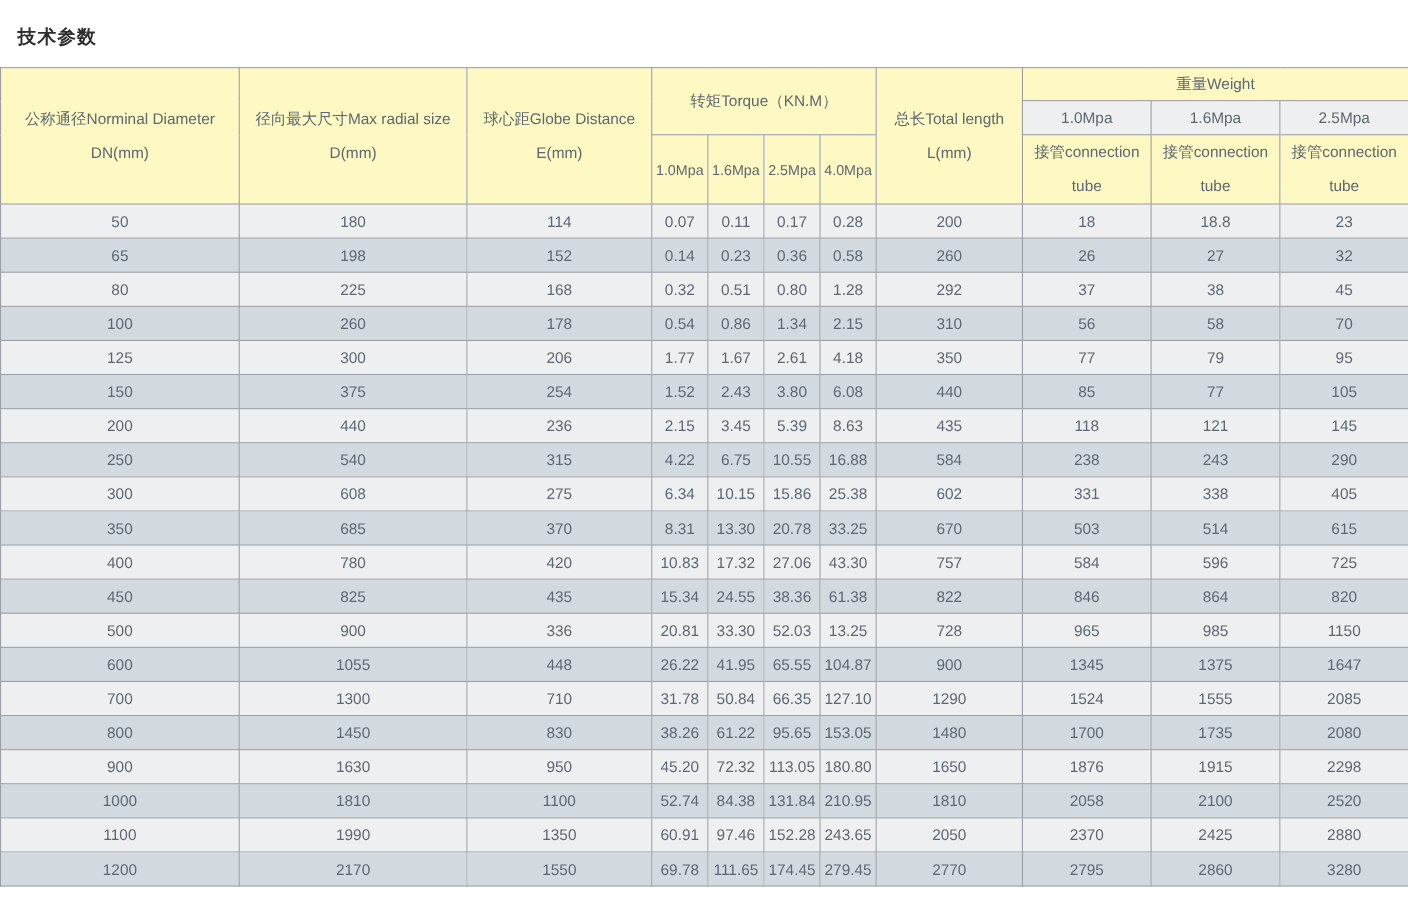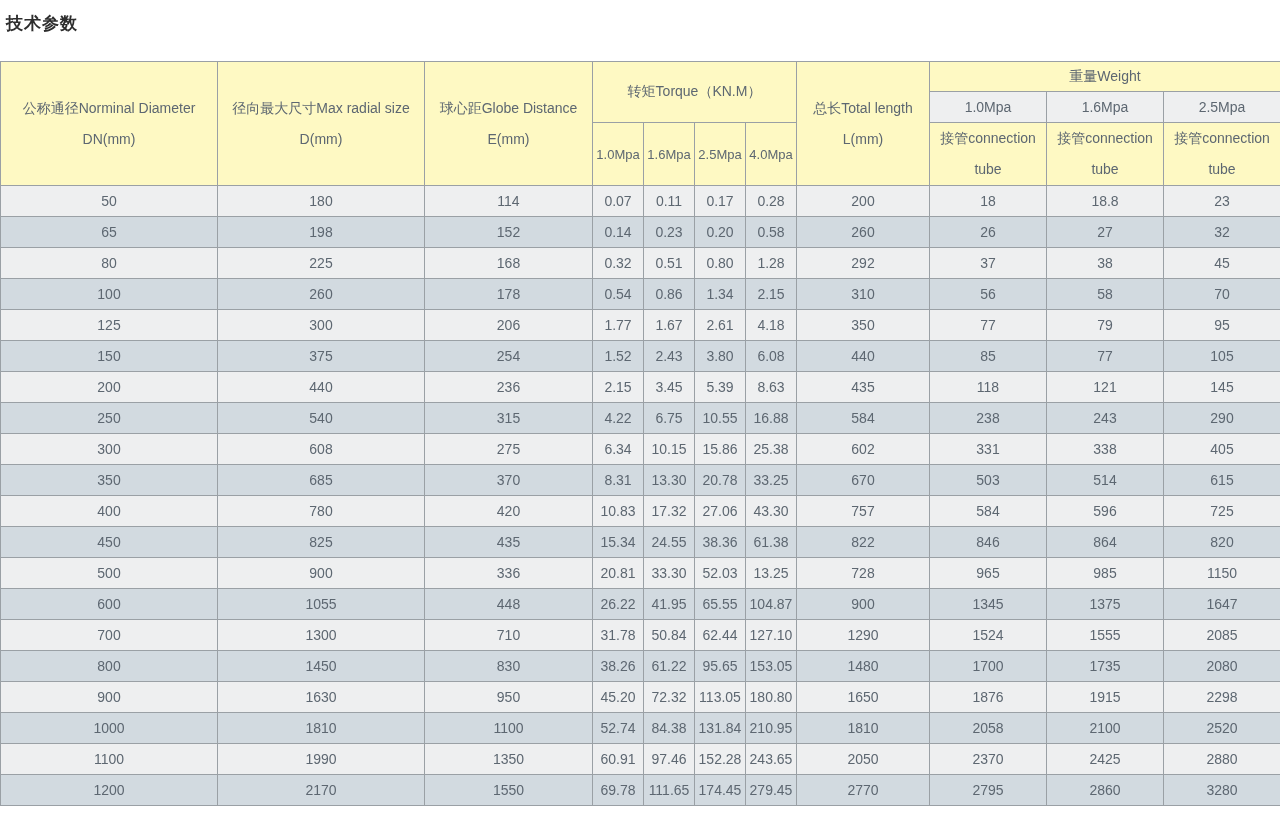--- a/index.html
+++ b/index.html
@@ -1,18 +1,18 @@
 <!DOCTYPE html>
 <html><head>
 <meta charset="utf-8">
 <style>
   html,body{margin:0;padding:0;background:#ffffff;}
   body{font-family:"Liberation Sans","DejaVu Sans",sans-serif;}
   .page{position:relative;width:1280px;height:823px;background:#ffffff;overflow:hidden;}
-  .page-title{position:absolute;left:2px;top:8px;margin:4px;font-size:17px;font-weight:bold;color:#2d2d2d;letter-spacing:1px;}
+  .page-title{position:absolute;left:2px;top:8px;margin:14px;font-size:17px;font-weight:bold;color:#2d2d2d;letter-spacing:1px;}
   table.spec{position:absolute;top:61px;left:0;width:1280px;border-collapse:collapse;table-layout:fixed;}
   .spec th,.spec td{
     border:1px solid #9aa0a5;
     text-align:center;vertical-align:middle;
     font-weight:normal;color:#5d6771;font-size:14px;padding:0;
     overflow:hidden;white-space:nowrap;
   }
   .spec thead th{background:#fef9c3;}
   tr.hrow1{height:30px;}
   tr.hrow2{height:31px;}
@@ -102,21 +102,21 @@
           <td>18</td>
           <td>18.8</td>
           <td>23</td>
         </tr>
         <tr>
           <td>65</td>
           <td>198</td>
           <td>152</td>
           <td>0.14</td>
           <td>0.23</td>
-          <td>0.20</td>
+          <td>0.36</td>
           <td>0.58</td>
           <td>260</td>
           <td>26</td>
           <td>27</td>
           <td>32</td>
         </tr>
         <tr>
           <td>80</td>
           <td>225</td>
           <td>168</td>
@@ -271,21 +271,21 @@
           <td>1345</td>
           <td>1375</td>
           <td>1647</td>
         </tr>
         <tr>
           <td>700</td>
           <td>1300</td>
           <td>710</td>
           <td>31.78</td>
           <td>50.84</td>
-          <td>62.44</td>
+          <td>66.35</td>
           <td>127.10</td>
           <td>1290</td>
           <td>1524</td>
           <td>1555</td>
           <td>2085</td>
         </tr>
         <tr>
           <td>800</td>
           <td>1450</td>
           <td>830</td>

